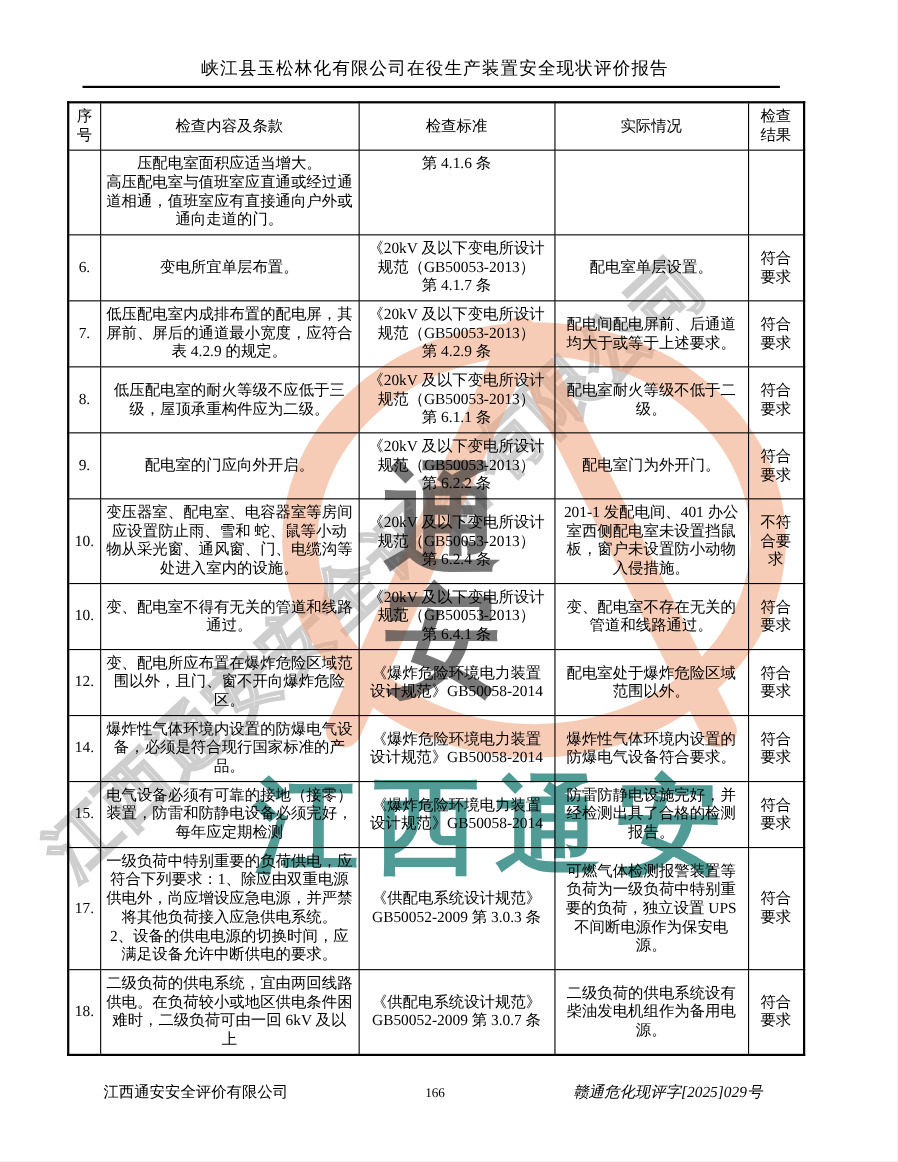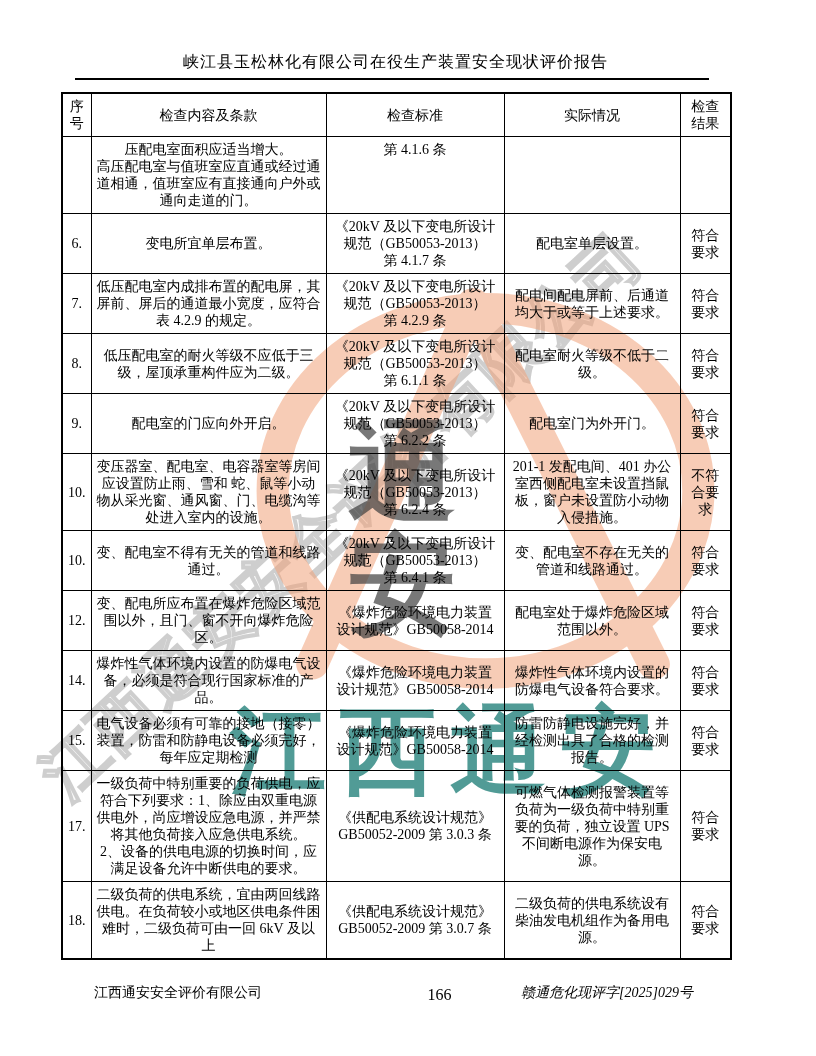--- a/index.html
+++ b/index.html
@@ -51,21 +51,21 @@
     text-align:center;vertical-align:middle;
     white-space:pre-line;
     overflow:hidden;
     font-weight:normal;
   }
   .report-table{border:2px solid #000;}
   .c-no{padding:4px 1px !important;}
   tr.top-align td{vertical-align:top;}
   .footer{position:absolute;top:984px;left:61px;width:669px;height:20px;font-size:14px;color:#000;}
   .footer .f-left{position:absolute;left:33px;top:0;}
-  .footer .f-center{position:absolute;left:50%;transform:translateX(-50%);top:2px;font-size:16px;margin-left:44px;}
+  .footer .f-center{position:absolute;left:50%;transform:translateX(-50%);top:2px;font-size:12px;}
   .footer .f-right{position:absolute;right:37px;top:0;font-style:italic;}
 </style>
 </head>
 <body>
 
 <div class="page">
 
   <div class="watermark" aria-hidden="true">
     <div class="wm-diagonal">江西通安安全评价有限公司</div>
     <svg class="wm-logo" viewBox="0 0 200 190" preserveAspectRatio="none">

